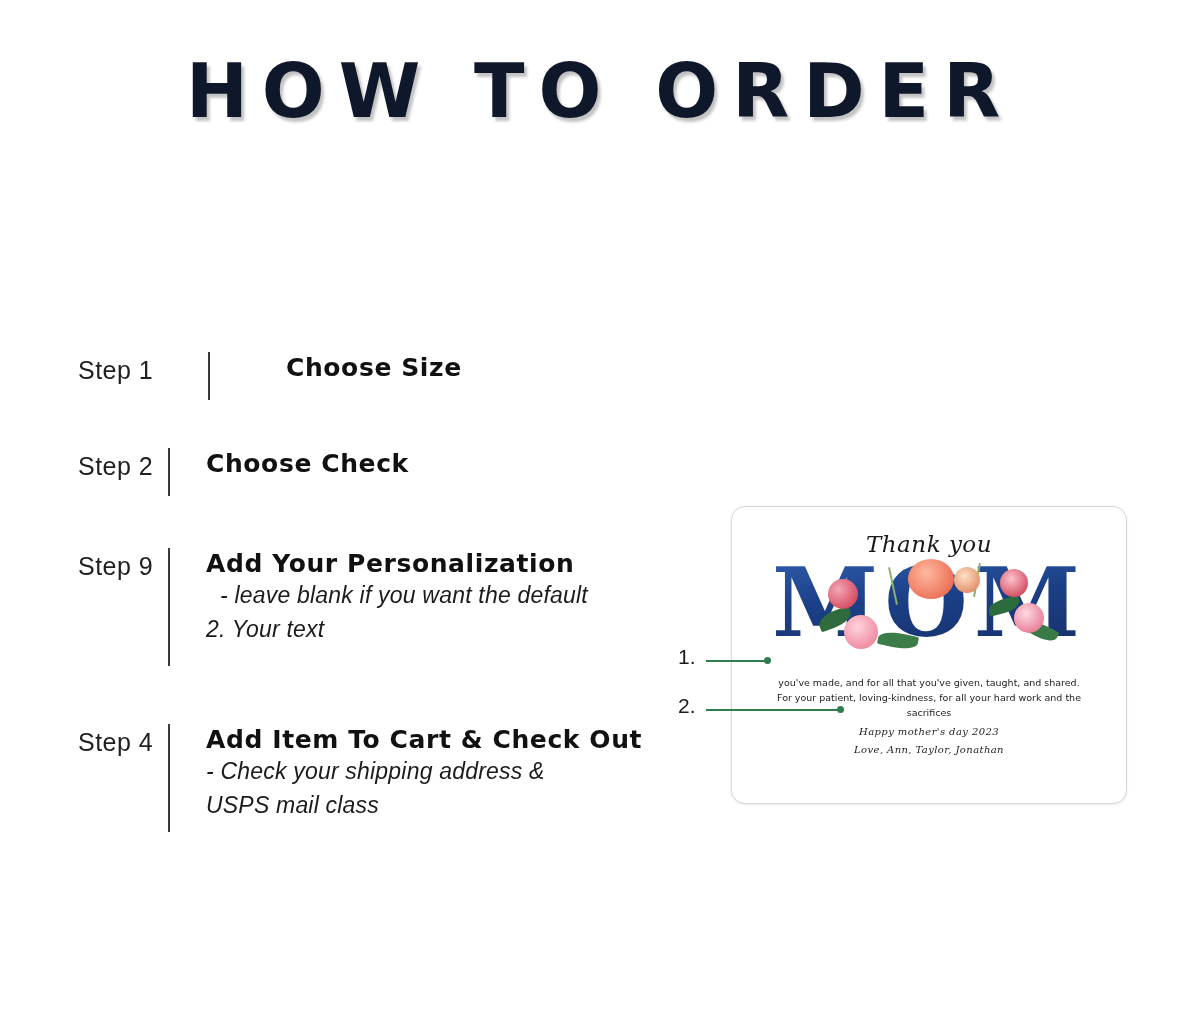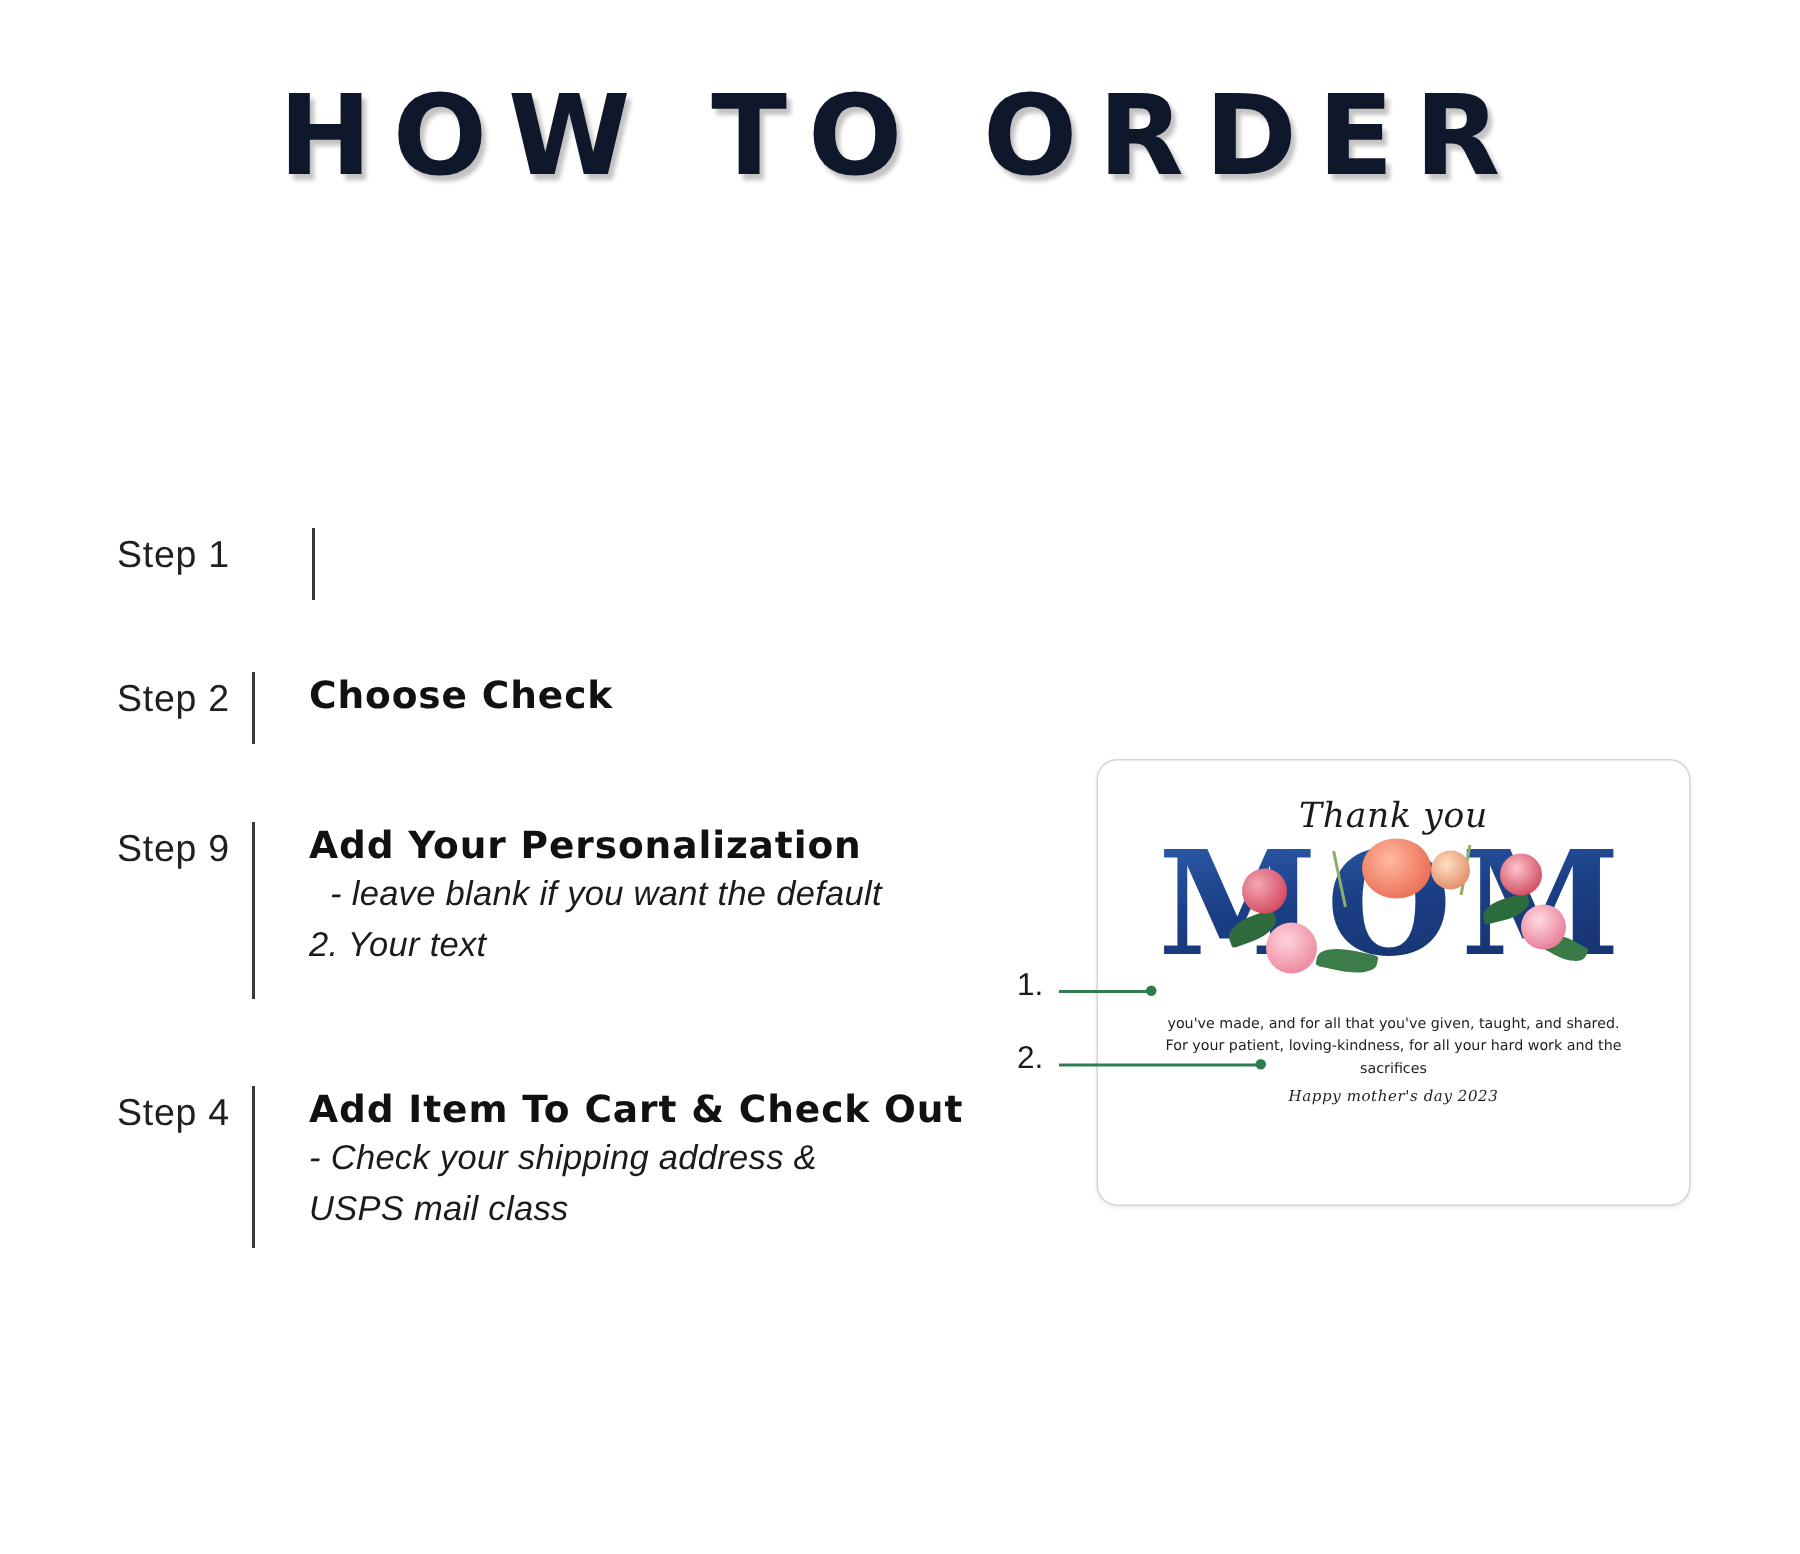--- a/index.html
+++ b/index.html
@@ -209,20 +209,23 @@
 </head>
 <body>
 
 <div class="title">HOW TO ORDER</div>
 
 <div class="steps">
 
   <div class="step-row row1">
     <div class="step-label">Step 1</div>
     <div class="step-rule"></div>
+    <div class="step-body">
+      <div class="step-head">Choose Size</div>
+    </div>
   </div>
 
   <div class="step-row row2">
     <div class="step-label">Step 2</div>
     <div class="step-rule"></div>
     <div class="step-body">
       <div class="step-head">Choose Check</div>
     </div>
   </div>
 
@@ -266,20 +269,21 @@
   <span class="floral f5"></span>
   <span class="floral f6"></span>
 
   <div class="card-quote">
     <div>you've made, and for all that you've given, taught, and shared.</div>
     <div>For your patient, loving-kindness, for all your hard work and the sacrifices</div>
   </div>
 
   <div class="card-sign">
     <div>Happy mother's day 2023</div>
+    <div>Love, Ann, Taylor, Jonathan</div>
   </div>
 </div>
 
 <div class="callout">
   <div class="callout-num c1-num">1.</div>
   <div class="callout-line c1-line"></div>
   <div class="callout-dot c1-dot"></div>
 </div>
 
 <div class="callout">

